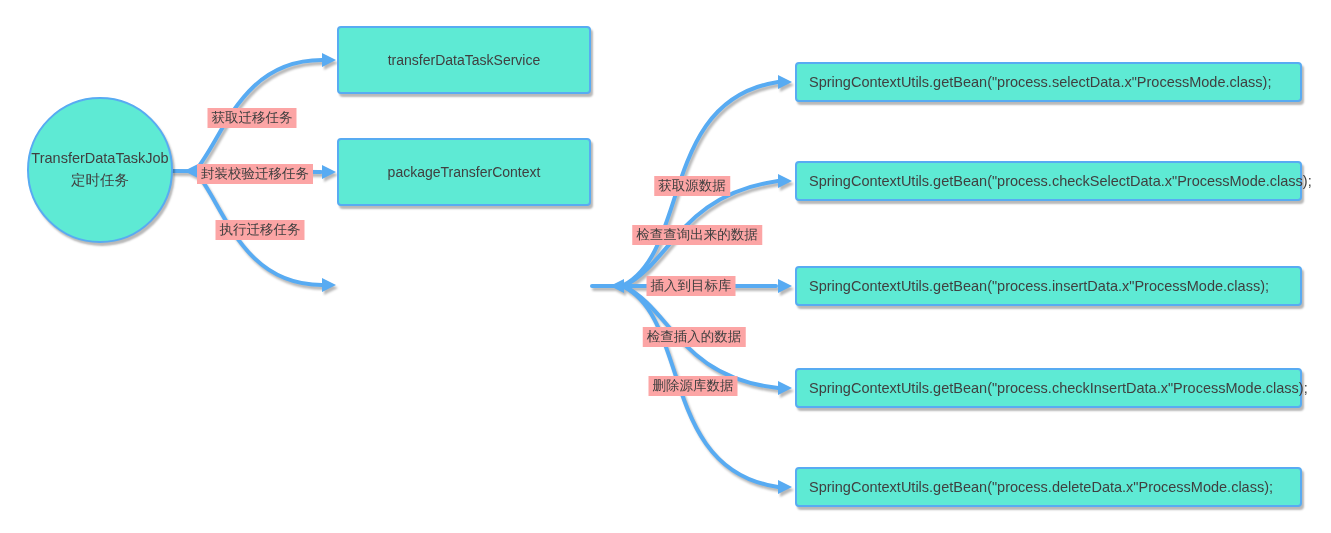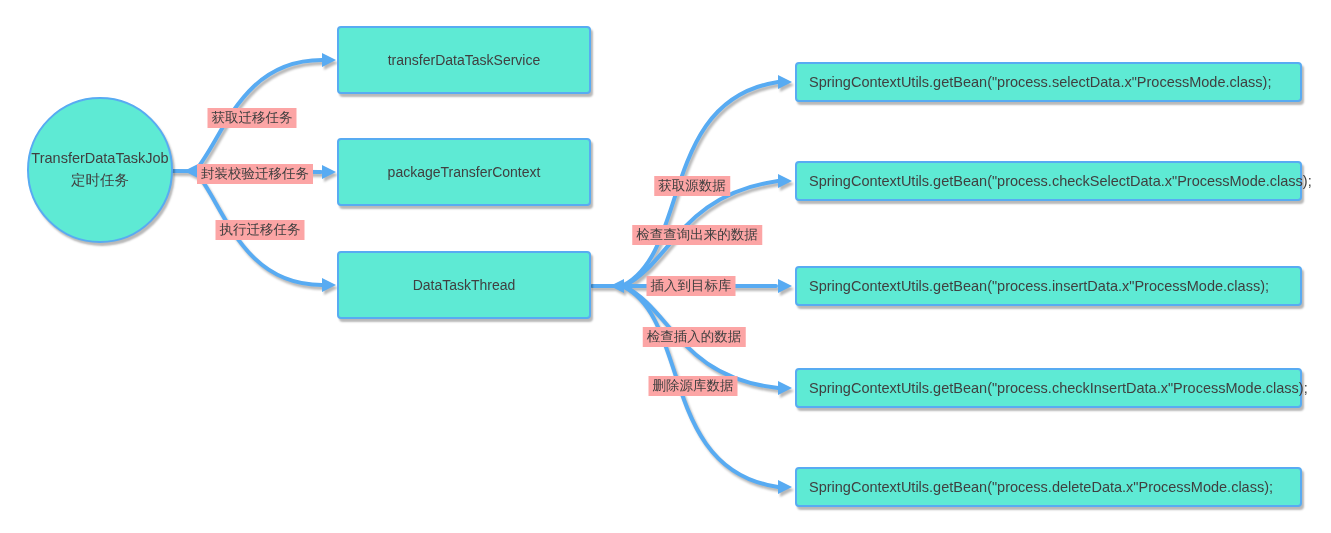--- a/index.html
+++ b/index.html
@@ -153,23 +153,20 @@
     <div>TransferDataTaskJob</div>
     <div>定时任务</div>
   </div>
 
   <div class="node mid m0">
     <span>transferDataTaskService</span>
   </div>
   <div class="node mid m1">
     <span>packageTransferContext</span>
   </div>
-  <div class="node mid m2">
-    <span>DataTaskThread</span>
-  </div>
 
   <div class="node right r0">
     <span>SpringContextUtils.getBean("process.selectData.x"ProcessMode.class);</span>
   </div>
   <div class="node right r1">
     <span>SpringContextUtils.getBean("process.checkSelectData.x"ProcessMode.class);</span>
   </div>
   <div class="node right r2">
     <span>SpringContextUtils.getBean("process.insertData.x"ProcessMode.class);</span>
   </div>

